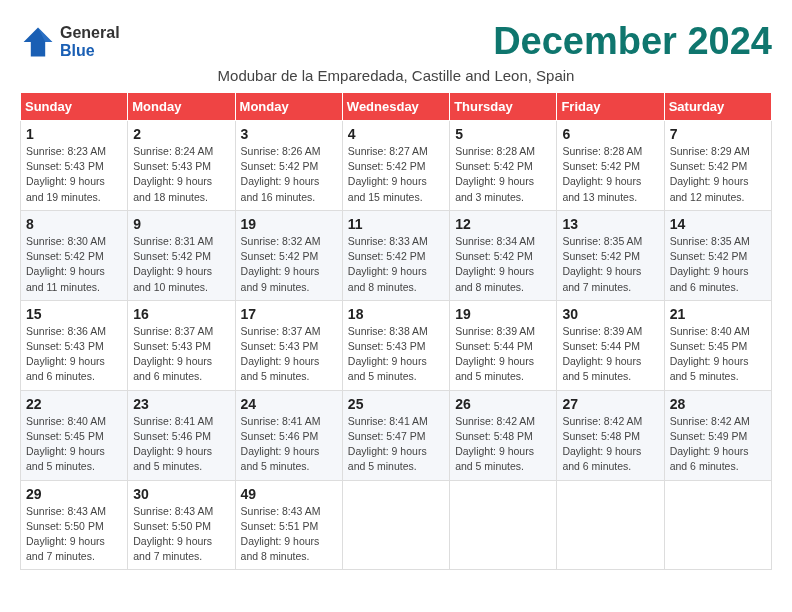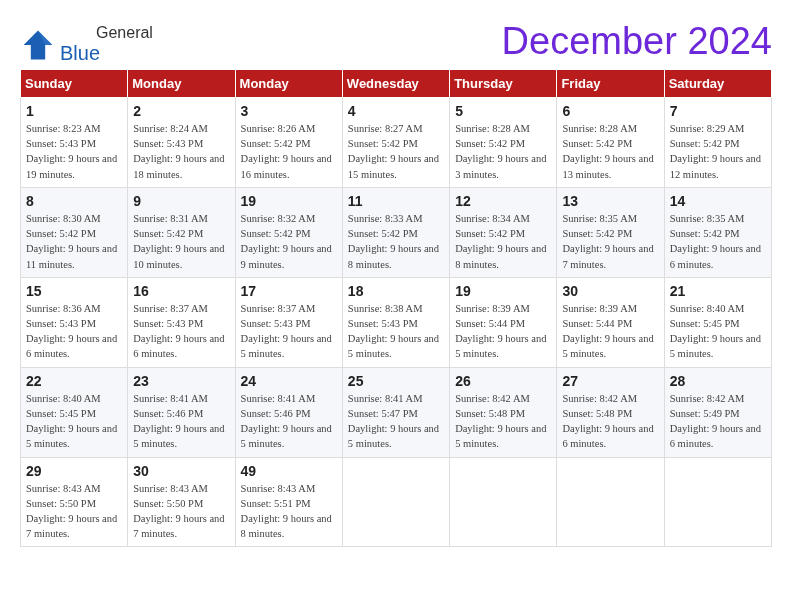--- a/index.html
+++ b/index.html
@@ -21,37 +21,37 @@
       align-items: center;
       margin-top: 4px;
     }
     .logo-icon {
       width: 36px;
       height: 36px;
       margin-right: 4px;
     }
     .month-title {
       font-size: 38px;
-      font-weight: normal;
-      color: #6d28d9;
+      font-weight: bold;
+      color: #0f766e;
       text-align: right;
     }
     .subtitle {
       text-align: center;
       font-size: 15px;
       color: #444;
       margin-bottom: 8px;
     }
     .calendar {
       width: 100%;
       border-collapse: collapse;
       font-size: 11px;
     }
     .calendar th {
-      background: #b91c1c;
+      background: #ef4444;
       color: #fff;
       padding: 6px 4px;
       text-align: left;
       font-size: 13px;
       font-weight: bold;
       border: 1px solid #fff;
     }
     .calendar td {
       vertical-align: top;
       padding: 5px 5px;
@@ -67,43 +67,43 @@
       font-size: 14px;
       font-weight: bold;
       color: #222;
       display: block;
       margin-bottom: 2px;
     }
     .day-info {
       font-size: 10.5px;
       color: #444;
       line-height: 1.45;
-      font-family: Liberation Serif, serif;
     }
     .empty-cell {
       background: #fff !important;
     }
   </style>
 </head>
 <body>
 
 <div>
   <div class="header-section">
     <div class="logo">
       <svg class="logo-icon" viewBox="0 0 40 40">
         <polygon points="20,4 36,20 28,20 28,36 12,36 12,20 4,20" fill="#1a5fb4"></polygon>
         <polygon points="20,4 36,20 28,20" fill="#3a7fd4" opacity="0.5"></polygon>
       </svg>
       <div>
-        <div style="font-size:16px;font-weight:normal;color:#333;margin-left:36px;">General</div>
-        <div style="font-size:20px;font-weight:normal;color:#1a5fb4;">Blue</div>
+        <div style="font-size:16px;font-weight:bold;color:#333;">General</div>
+        <div style="font-size:16px;font-weight:bold;color:#1a5fb4;">Blue</div>
       </div>
     </div>
     <div class="month-title">December 2024</div>
   </div>
+  <div class="subtitle">Modubar de la Emparedada, Castille and Leon, Spain</div>
 
   <table class="calendar">
     <thead>
       <tr>
       <th>Sunday</th>
           <th>Monday</th>
           <th>Monday</th>
           <th>Wednesday</th>
           <th>Thursday</th>
           <th>Friday</th>

